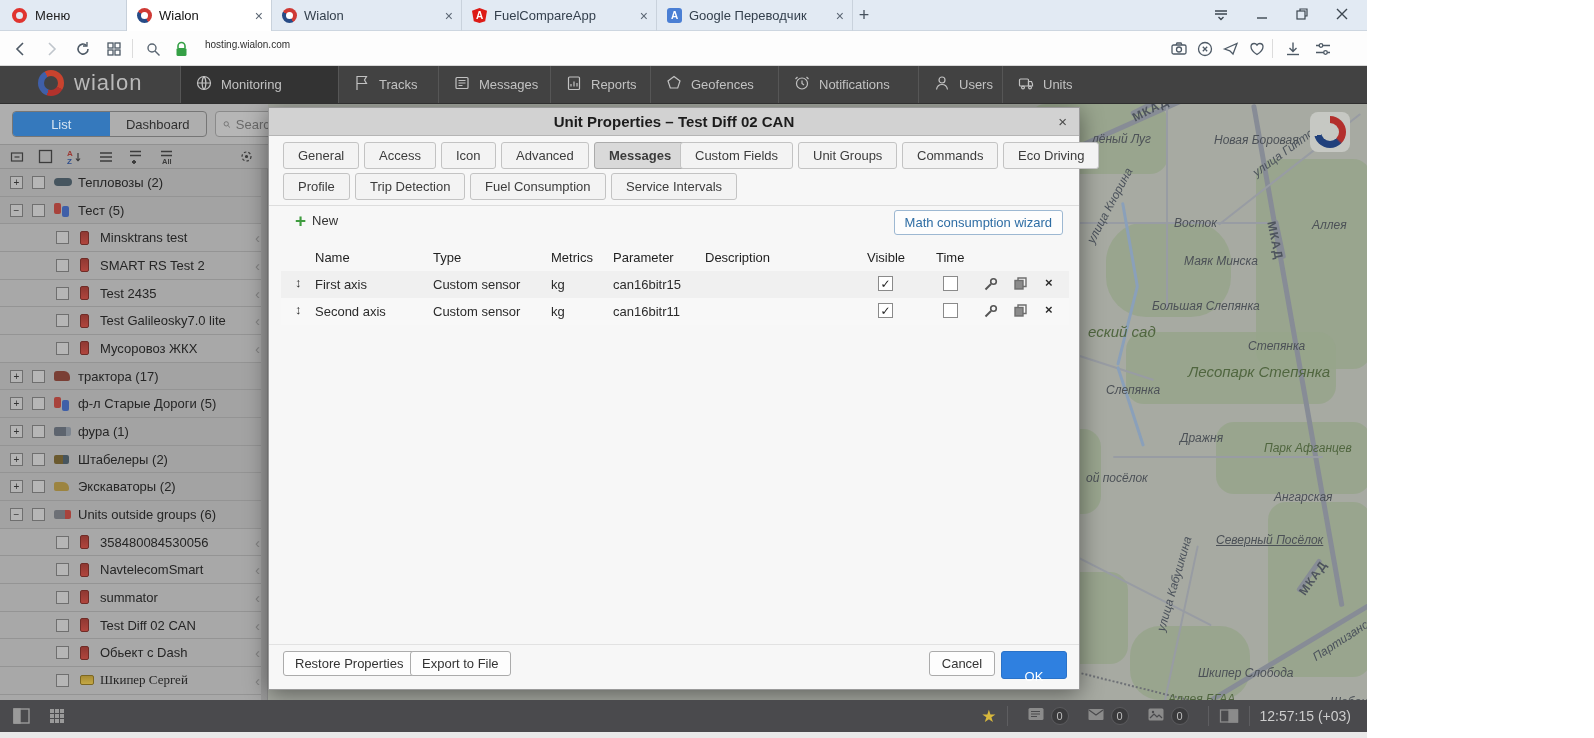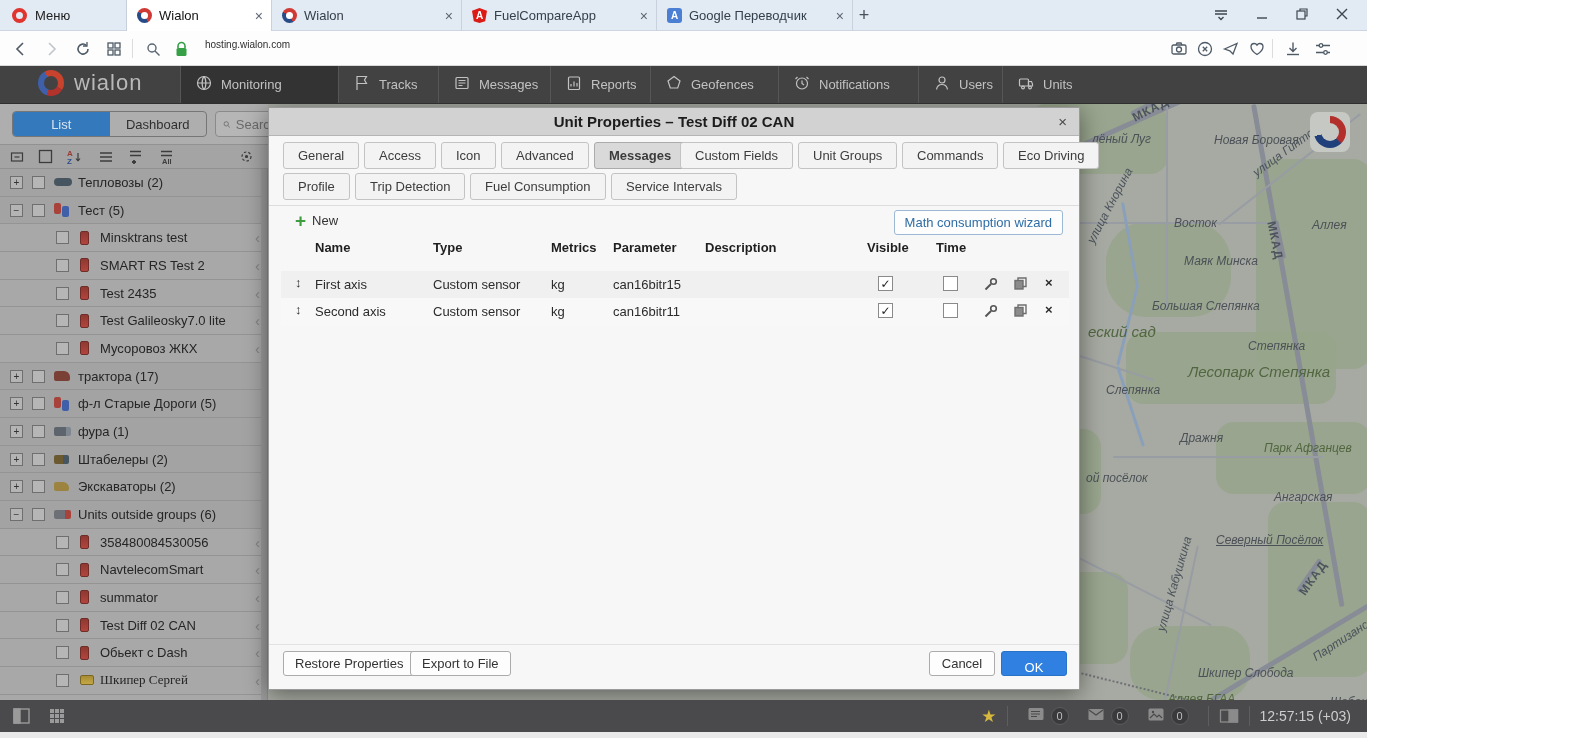--- a/index.html
+++ b/index.html
@@ -94,21 +94,21 @@
   .dialog{position:absolute;left:268px;top:3px;width:812px;height:583px;background:#f7f7f7;border:1px solid #9a9a9a;box-shadow:0 4px 22px rgba(0,0,0,.45);z-index:3;}
   .dlg-head{position:absolute;left:0;top:0;width:100%;height:28px;background:#d2d2d2;border-bottom:1px solid #b5b5b5;}
   .dlg-title{width:100%;text-align:center;font-size:15px;font-weight:bold;color:#1c1c1c;line-height:28px;}
   .dlg-close{position:absolute;right:12px;top:5px;font-size:15px;color:#4a4a4a;}
   .dtab{position:absolute;height:27px;line-height:25px;padding:0 14px;background:#f3f3f3;border:1px solid #c3c3c3;border-radius:3px;font-size:13px;color:#3c3c3c;white-space:nowrap;}
   .dtab.on{background:#d9d9d9;border-color:#ababab;font-weight:bold;}
   .dlg-sep{position:absolute;left:0;width:100%;height:1px;background:#ddd;}
   .newbtn{position:absolute;left:26px;top:105px;display:flex;align-items:center;gap:6px;font-size:13px;color:#333;}
   .newplus{color:#3f9c3f;font-size:19px;font-weight:bold;line-height:14px;}
   .wizard{position:absolute;right:16px;top:102px;height:25px;line-height:23px;padding:0 10px;border:1px solid #9db8d2;border-radius:3px;background:#fdfdfd;color:#2e6da4;font-size:13px;}
-  .thead-cell{position:absolute;top:132px;font-size:13px;font-weight:bold;color:#1f1f1f;text-align:right;}
+  .thead-cell{position:absolute;top:142px;font-size:13px;font-weight:normal;color:#1f1f1f;text-align:right;}
   .drow{position:absolute;left:12px;width:788px;height:27px;}
   .drow .cell{position:absolute;top:6px;font-size:13px;color:#2b2b2b;white-space:nowrap;}
   .updown{color:#3a7bd5;font-weight:bold;font-size:15px;}
   .dchk{position:absolute;top:5px;width:15px;height:15px;background:#fff;border:1px solid #8a8a8a;text-align:center;line-height:14px;font-size:12px;color:#222;}
   .redx{color:#d93025;font-weight:bold;font-size:15px;}
   .dlg-foot-sep{position:absolute;left:0;top:536px;width:100%;height:1px;background:#e2e2e2;}
   .fbtn{position:absolute;top:543px;height:25px;line-height:23px;padding:0 11px;background:#fdfdfd;border:1px solid #ababab;border-radius:3px;font-size:13px;color:#333;}
   .fbtn.primary{background:#2f80e0;border-color:#2a72c8;color:#fff;text-align:center;}
 
   
@@ -661,21 +661,21 @@
                   <rect x="2" y="4.5" width="8" height="8.5" fill="#8b8b8b" stroke="#6e6e6e"></rect>
                   <path d="M5 4.5V2h8v8.5h-3"></path>
                 </svg></div>
               <div class="cell redx" style="left: 764px; top: 4px;">×</div>
             </div>
           </div>
         <div class="dlg-foot-sep"></div>
         <div class="fbtn" style="left:14px;">Restore Properties</div>
         <div class="fbtn" style="left:141px;">Export to File</div>
         <div class="fbtn" style="right:84px;width:66px;text-align:center;padding:0;">Cancel</div>
-        <div class="fbtn primary" style="right:12px;width:66px;padding:4px;">OK</div>
+        <div class="fbtn primary" style="right:12px;width:66px;padding:13px;">OK</div>
       </div>
     </div>
 
     <div class="statusbar">
       <span class="sb-ic" style="margin-left:12px;">
           <svg width="20" height="18" viewBox="0 0 20 18" fill="none" stroke="#9a9a9a" stroke-width="1.4">
             <rect x="2" y="2" width="15" height="14"></rect>
             <rect x="2" y="2" width="6" height="14" fill="#9a9a9a"></rect>
           </svg>
         </span>

